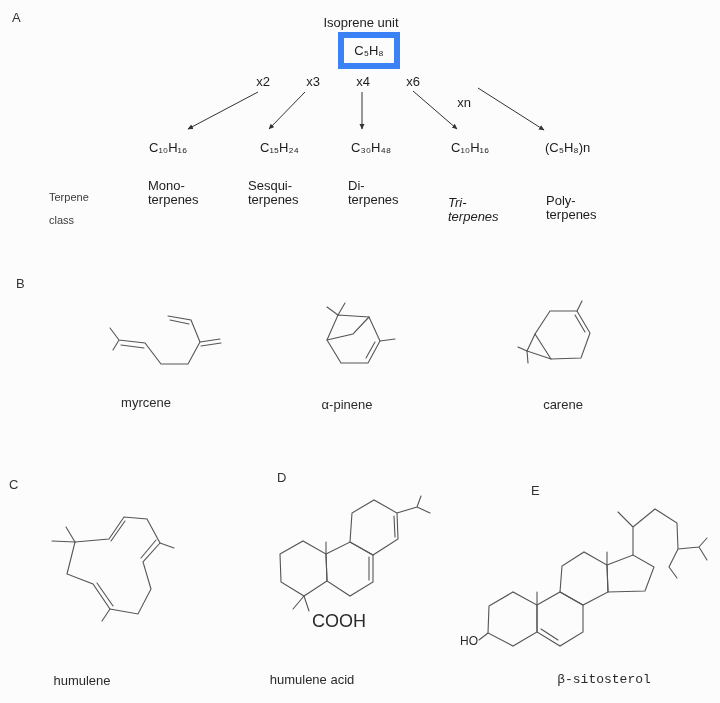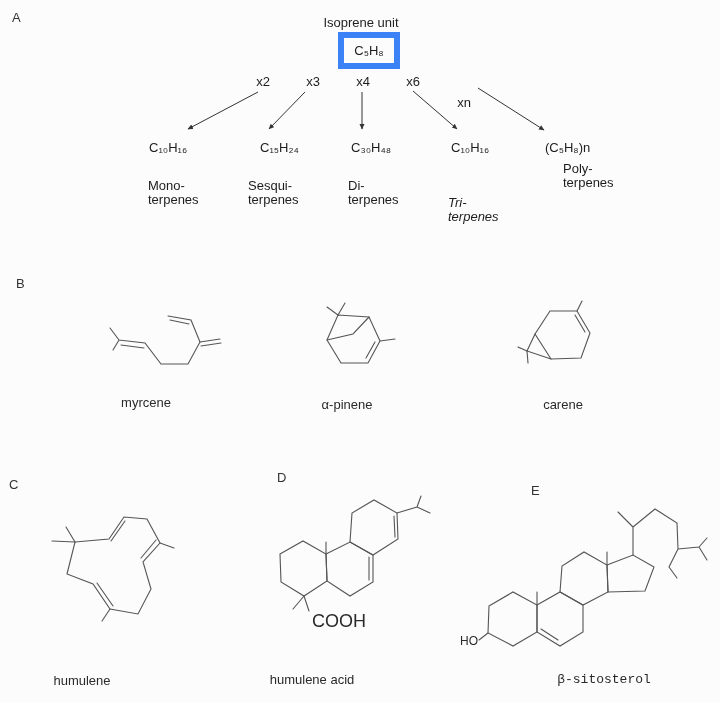--- a/index.html
+++ b/index.html
@@ -123,20 +123,24 @@
   <div class="abs formula-box" style="left:338px;top:32px;">
     <span>C₅H₈</span>
   </div>
 
   <div class="abs mult ctr" style="left:263px;top:74px;">x2</div>
   <div class="abs mult ctr" style="left:313px;top:74px;">x3</div>
   <div class="abs mult ctr" style="left:363px;top:74px;">x4</div>
   <div class="abs mult ctr" style="left:413px;top:74px;">x6</div>
   <div class="abs mult ctr" style="left:464px;top:74px;margin-top:21px;">xn</div>
 
+  <div class="abs rowhdr" style="left:49px;top:180px;">
+    <div>Terpene</div>
+    <div>class</div>
+  </div>
 
   <div class="abs formula" style="left:149px;top:140px;">C₁₀H₁₆</div>
   <div class="abs formula" style="left:260px;top:140px;">C₁₅H₂₄</div>
   <div class="abs formula" style="left:351px;top:140px;">C₃₀H₄₈</div>
   <div class="abs formula" style="left:451px;top:140px;">C₁₀H₁₆</div>
   <div class="abs formula" style="left:545px;top:140px;">(C₅H₈)n</div>
 
   <div class="abs tclass" style="left:148px;top:179px;">
     <div>Mono-</div>
     <div>terpenes</div>
@@ -146,21 +150,21 @@
     <div>terpenes</div>
   </div>
   <div class="abs tclass" style="left:348px;top:179px;">
     <div>Di-</div>
     <div>terpenes</div>
   </div>
   <div class="abs tclass" style="left:448px;top:196px;font-style:italic;">
     <div>Tri-</div>
     <div>terpenes</div>
   </div>
-  <div class="abs tclass" style="left:546px;top:162px;margin-left:17px;">
+  <div class="abs tclass" style="left:546px;top:194px;">
     <div>Poly-</div>
     <div>terpenes</div>
   </div>
 
   <div class="abs section-letter" style="left:16px;top:276px;">B</div>
 
   <div class="abs mol-label ctr" style="left:146px;top:395px;">myrcene</div>
   <div class="abs mol-label ctr" style="left:347px;top:397px;">α-pinene</div>
   <div class="abs mol-label ctr" style="left:563px;top:397px;">carene</div>
 

